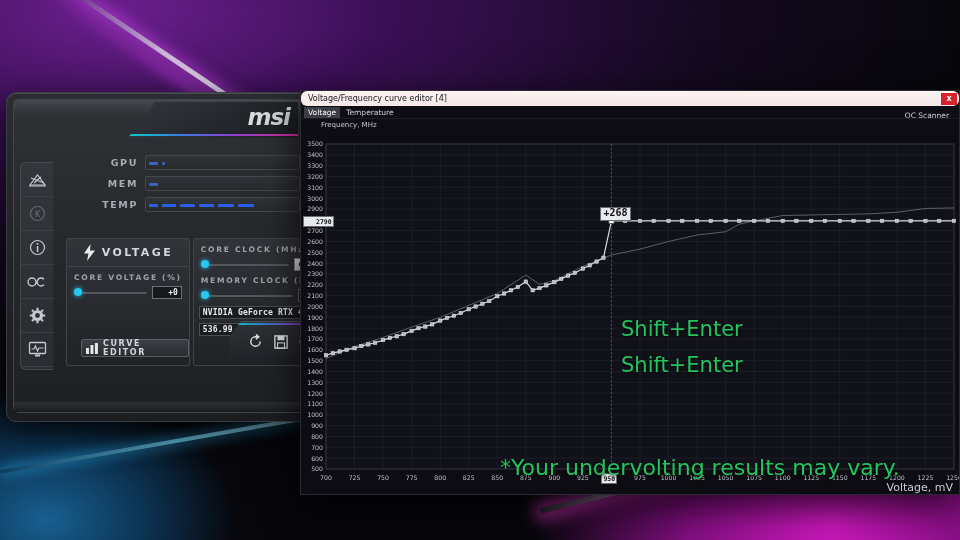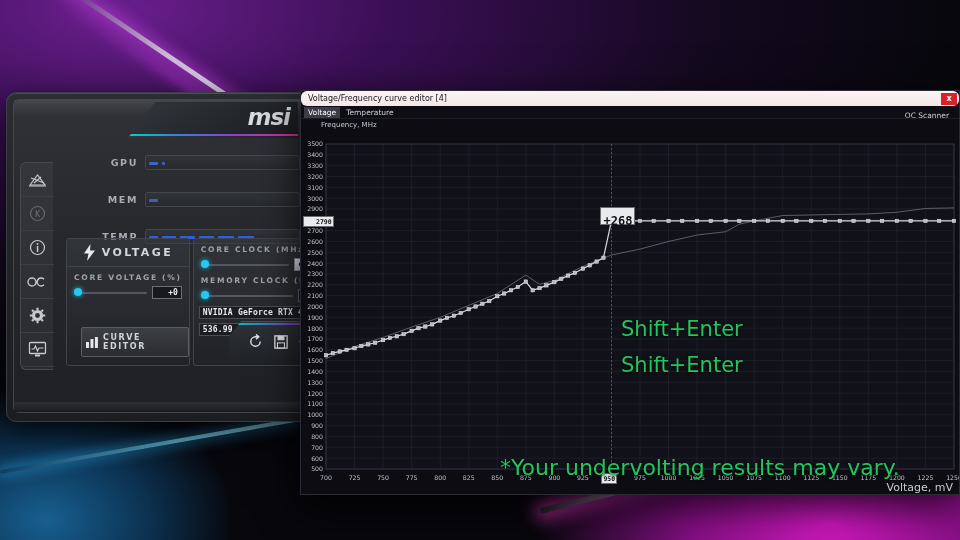--- a/index.html
+++ b/index.html
@@ -100,21 +100,21 @@
     border: 1px solid #45484e; border-right: none;
     display: flex; flex-direction: column; align-items: center;
   }
   .sb-item {
     width: 33px; height: 34px; display: flex; align-items: center; justify-content: center;
     border-bottom: 1px solid #3b3e44;
   }
   .sb-item svg { display:block; }
 
   .ab-fields { position: absolute; left: 80px; top: 54px; right: 4px; }
-  .fld { display: flex; align-items: center; height: 16px; margin-bottom: 21px; }
+  .fld { display: flex; align-items: center; height: 16px; margin-bottom: 5px; }
   .fld-lbl {
     width: 44px; text-align: right; margin-right: 7px;
     font-size: 9.5px; letter-spacing: 1.6px; color: #a9acb2; font-weight: 700;
     font-family: "DejaVu Sans", sans-serif;
   }
   .fld-box {
     flex: 1; height: 15px;
     background: linear-gradient(180deg, #303338, #282a2e);
     border: 1px solid #44474d; border-radius: 2px;
     position: relative; overflow: hidden;
@@ -160,21 +160,21 @@
     display: flex; align-items: center; justify-content: center;
   }
   .gpuname, .ver {
     margin: 4px 5px 0 5px; height: 13px;
     background: #1a1c20; border: 1px solid #4a4d53;
     color: #e8eaee; font-size: 8px; font-weight: 700;
     font-family: "DejaVu Sans Mono", monospace;
     display: flex; align-items: center; padding-left: 3px; letter-spacing: .2px;
   }
   .ce-btn {
-    position: absolute; left: 14px; bottom: 8px; width: 108px; height: 30px;
+    position: absolute; left: 14px; bottom: 8px; width: 108px; height: 18px;
     background: linear-gradient(180deg,#3c3f45,#2a2c31);
     border: 1px solid #5a5d64; border-radius: 2px;
     display: flex; align-items: center; gap: 5px; padding-left: 4px;
     font-size: 8px; letter-spacing: 1.6px; color: #d2d5da; font-weight: 700;
     font-family: "DejaVu Sans", sans-serif;
   }
   .apply-bay {
     position: absolute; right: 2px; bottom: 4px; width: 104px; height: 40px;
     background: linear-gradient(180deg,#2f3237,#202328);
     clip-path: polygon(12% 0, 88% 0, 100% 40%, 100% 100%, 0 100%, 0 40%);
@@ -235,22 +235,22 @@
     font-family: "DejaVu Sans", sans-serif; font-weight: 400;
     text-shadow: 0 1px 3px rgba(0,0,0,.8);
     white-space: nowrap;
   }
   .ov1 { left: 320px; top: 198px; font-size: 21px; }
   .ov2 { left: 320px; top: 234px; font-size: 21px; }
   .ov3 { left: 199px; top: 336px; font-size: 22px; }
 
   .tooltip {
     position: absolute; background: #e9eaee; border: 1px solid #6a6d74;
-    color: #111215; font-size: 12px; font-family: "DejaVu Sans Mono", monospace;
-    padding: 8px 2px; line-height: 10px; height: 14px; font-weight: 700;
+    color: #111215; font-size: 10px; font-family: "DejaVu Sans Mono", monospace;
+    padding: 0 2px; line-height: 10px; height: 14px; font-weight: 700;
   }
   .ytick-hl {
     position: absolute; background: #e9eaee; border: 1px solid #6a6d74;
     color: #111215; font-size: 6.5px; font-family: "DejaVu Sans Mono", monospace;
     padding: 0 1px; line-height: 10px; height: 11px; font-weight: 700;
   }
 </style>
 </head>
 <body>
 

